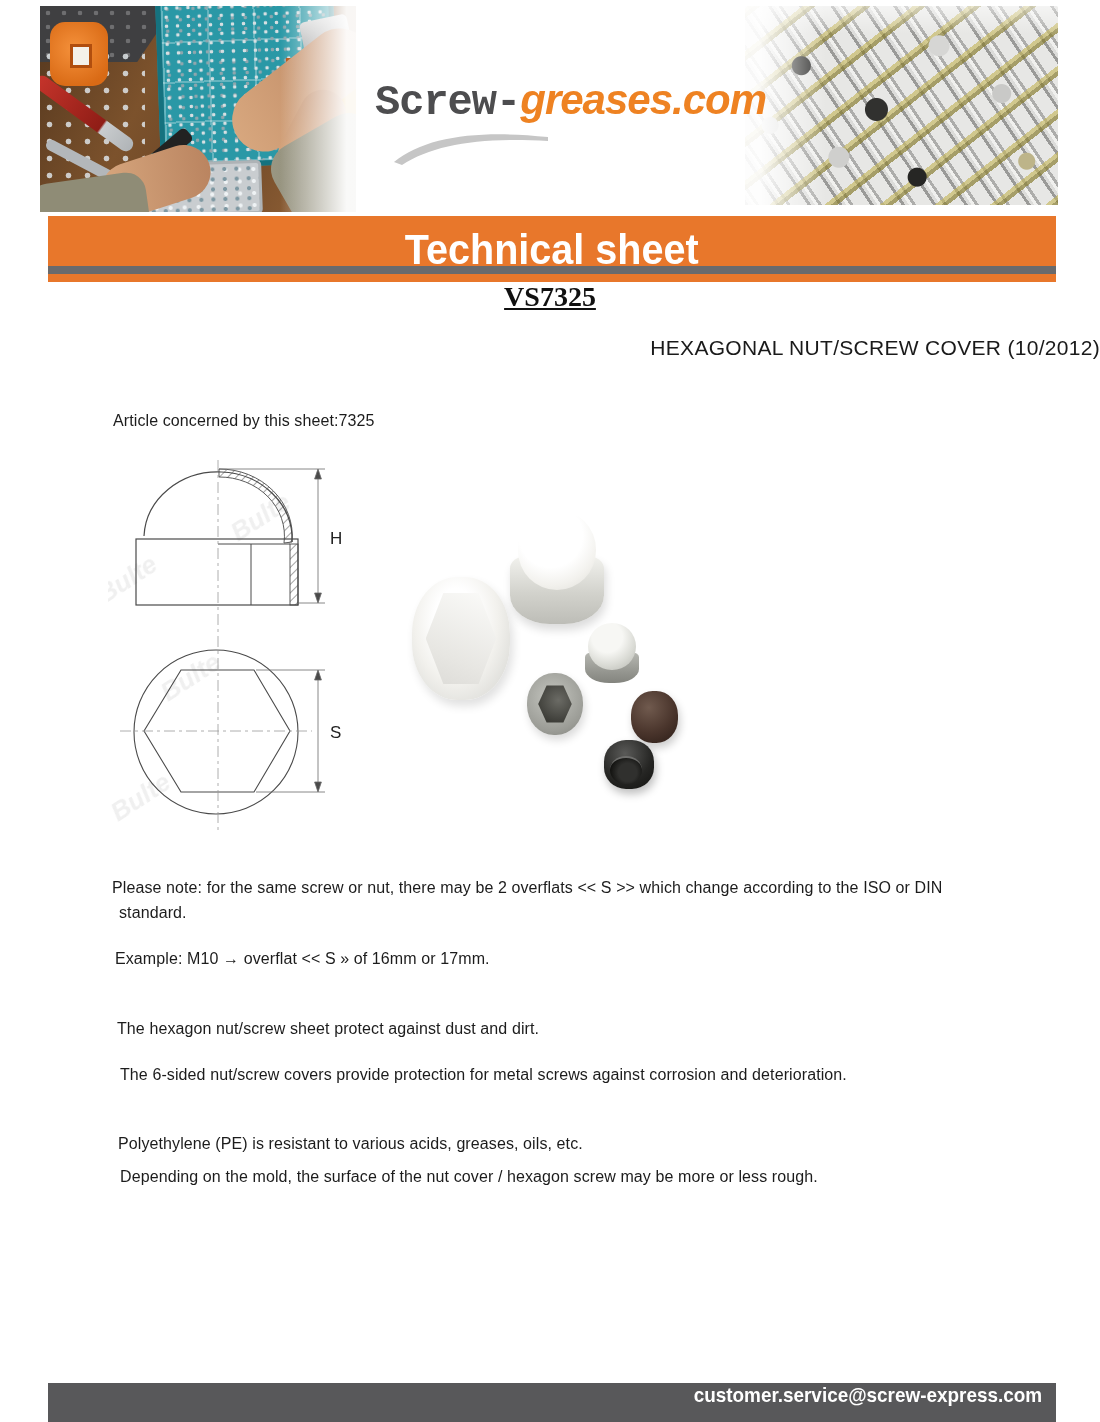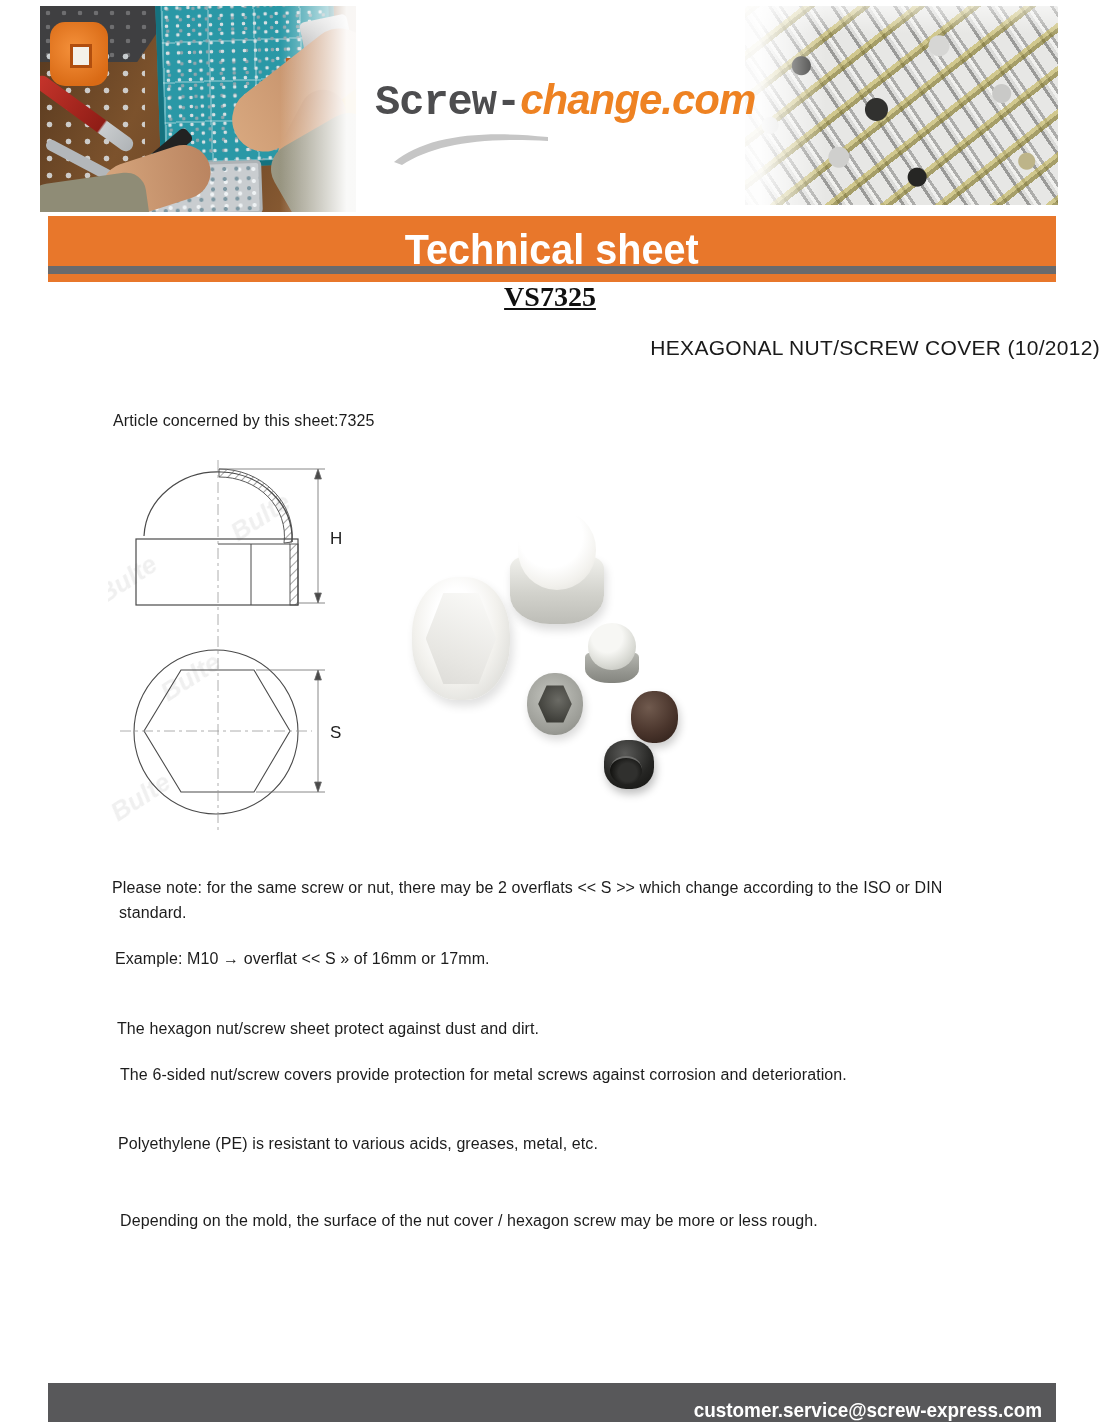--- a/index.html
+++ b/index.html
@@ -132,21 +132,21 @@
      box-shadow:2px 5px 8px rgba(0,0,0,.25); }
   .cap-black .opening { position:absolute; left:12%; top:32%; width:64%; height:58%; border-radius:50%;
      background:radial-gradient(circle at 55% 55%, #30302e 40%, #0b0b09 85%);
      border-top:2px solid #6e6e6c; }
 
   
   .body-line { position:absolute; font-size:16px; color:#1c1c1c; letter-spacing:.1px; white-space:nowrap; }
 
   
   .footer-bar { left:48px; top:1383px; width:1008px; height:39px; background:#58585a;
-     display:flex; align-items:flex-end; justify-content:flex-end; padding-right:14px; }
+     display:flex; align-items:flex-start; justify-content:flex-end; padding-right:14px; }
   .footer-email { color:#ffffff; font-weight:bold; font-size:21px; transform:scaleX(.9);
      transform-origin:right center; white-space:nowrap; }
 </style>
 </head>
 <body>
 
 <div class="page">
 
   <div class="abs photo photo-left">
     <div class="abs pl-pegboard"></div>
@@ -170,21 +170,21 @@
   </div>
 
   <div class="abs photo photo-right">
     <div class="abs pr-l1"></div>
     <div class="abs pr-l2"></div>
     <div class="abs pr-l3"></div>
     <div class="abs pr-fade"></div>
   </div>
 
   <div class="abs logo-line">
-    <span class="logo-grey">Screw-</span><span class="logo-orange">change.com</span>
+    <span class="logo-grey">Screw-</span><span class="logo-orange">greases.com</span>
   </div>
   <svg class="abs logo-swoosh" width="165" height="38" viewBox="0 0 165 38">
     <path d="M6,34 C38,8 92,2 160,9 L160,13 C94,9 46,16 14,37 Z" fill="#c6c6c6"></path>
   </svg>
 
   <div class="abs banner">
     <span class="banner-text">Technical sheet</span>
   </div>
   <div class="abs banner-underline"></div>
 
@@ -262,20 +262,20 @@
     <div class="cap cap-black">
       <div class="opening"></div>
     </div>
   </div>
 
   <div class="body-line" style="left:112px; top:879px;">Please note: for the same screw or nut, there may be 2 overflats &lt;&lt; S &gt;&gt; which change according to the ISO or DIN</div>
   <div class="body-line" style="left:119px; top:904px;">standard.</div>
   <div class="body-line" style="left:115px; top:950px;">Example: M10 → overflat &lt;&lt; S » of 16mm or 17mm.</div>
   <div class="body-line" style="left:117px; top:1020px;">The hexagon nut/screw sheet protect against dust and dirt.</div>
   <div class="body-line" style="left:120px; top:1066px;">The 6-sided nut/screw covers provide protection for metal screws against corrosion and deterioration.</div>
-  <div class="body-line" style="left:118px; top:1135px;">Polyethylene (PE) is resistant to various acids, greases, metal, etc.</div>
-  <div class="body-line" style="left:120px; top:1212px;">Depending on the mold, the surface of the nut cover / hexagon screw may be more or less rough.</div>
+  <div class="body-line" style="left:118px; top:1135px;">Polyethylene (PE) is resistant to various acids, greases, oils, etc.</div>
+  <div class="body-line" style="left:120px; top:1168px;">Depending on the mold, the surface of the nut cover / hexagon screw may be more or less rough.</div>
 
   <div class="abs footer-bar">
     <span class="footer-email">customer.service@screw-express.com</span>
   </div>
 
 </div>
 
 </body></html>

